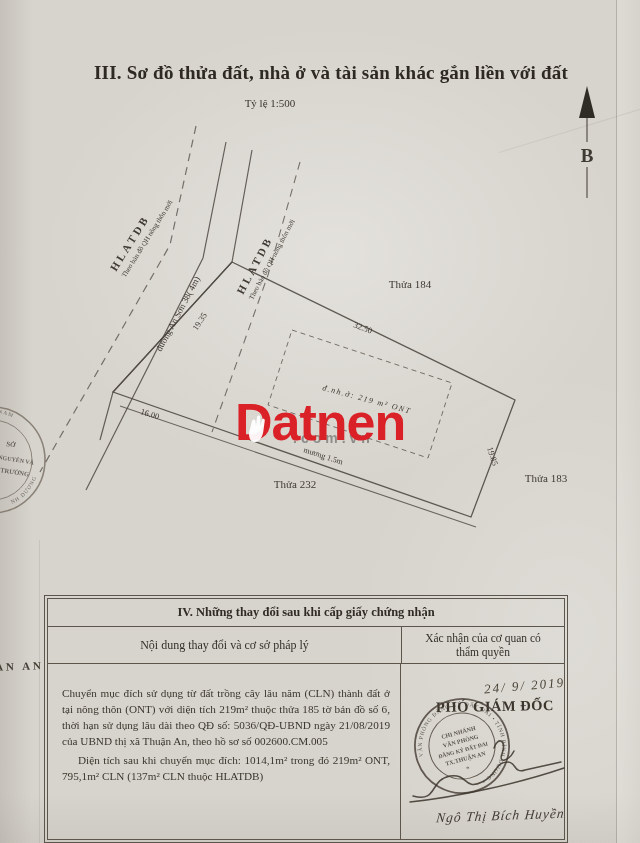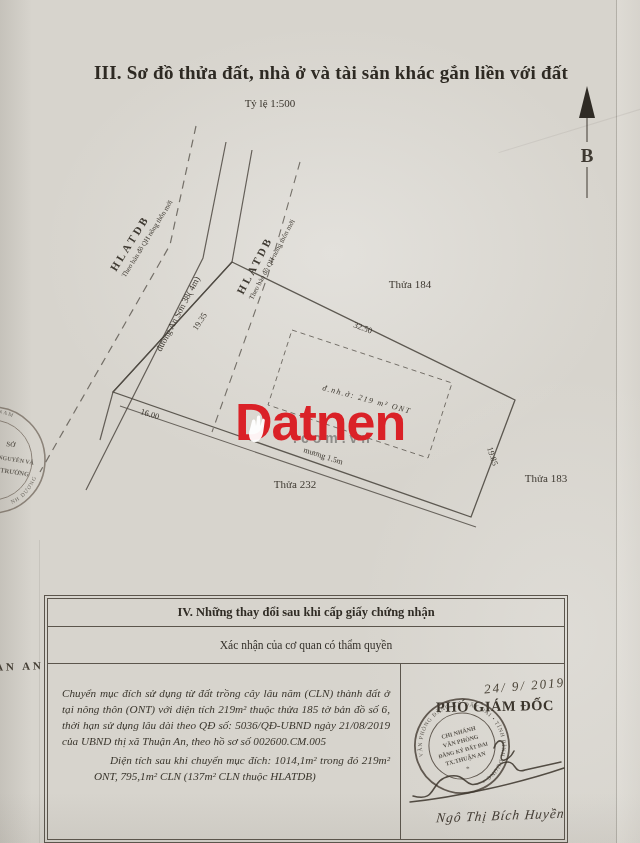--- a/index.html
+++ b/index.html
@@ -26,24 +26,24 @@
   .wm-brand{position:absolute;left:2px;top:8px;font-family:"Liberation Sans",sans-serif;font-size:52px;line-height:52px;font-weight:800;color:#da2127;letter-spacing:-1px;}
   .wm-hand{position:absolute;left:10px;top:24px;}
   
   .s4{left:44px;top:595px;width:524px;height:248px;border:1px solid #5b554c;box-sizing:border-box;}
   .s4-inner{position:absolute;inset:2px;border:1px solid #5b554c;display:flex;flex-direction:column;justify-content:center;}
   .s4-title{height:27px;display:flex;align-items:center;justify-content:center;font-weight:bold;font-size:12.5px;color:#302c25;border-bottom:1px solid #5b554c;}
   .s4-heads{height:36px;display:flex;border-bottom:1px solid #5b554c;}
   .s4-h1{width:353px;border-right:1px solid #5b554c;display:flex;align-items:center;justify-content:center;font-size:12px;color:#34302a;}
   .s4-h2{flex:1;display:flex;align-items:center;justify-content:center;text-align:center;font-size:11.5px;line-height:1.25;padding:0 14px;color:#34302a;}
   .s4-body{flex:1;display:flex;}
-  .s4-c1{width:353px;border-right:1px solid #5b554c;padding:22px 10px 0 14px;box-sizing:border-box;font-style:italic;}
+  .s4-c1{width:353px;border-right:1px solid #5b554c;padding:22px 10px 0 14px;box-sizing:border-box;}
   .s4-c2{flex:1;}
   .s4-c1 p{margin:0;font-size:11.2px;line-height:1.42;text-align:justify;color:#3a362d;}
-  .s4-c1 p.p2{margin-top:3px;text-indent:16px;margin-left:32px;}
+  .s4-c1 p.p2{margin-top:3px;text-indent:16px;}
   
   .hand-date{left:484px;top:678px;font-size:13px;font-style:italic;letter-spacing:2px;color:#4a4337;transform:rotate(-5deg);white-space:nowrap;}
   .role{left:436px;top:698px;font-size:14.5px;font-weight:bold;letter-spacing:.5px;color:#3b352c;white-space:nowrap;transform:rotate(-1deg);}
   .stamp{left:402px;top:686px;width:120px;height:120px;opacity:.82;}
   .sig{left:398px;top:718px;width:180px;height:100px;opacity:.85;}
   .signer{left:418px;top:808px;width:165px;text-align:center;font-size:13.5px;font-style:italic;letter-spacing:1px;color:#433c34;transform:rotate(-2deg) skewX(-8deg);white-space:nowrap;}
   .left-stamp{left:-2px;top:398px;width:70px;height:130px;opacity:.72;}
   
   .edge-line{left:616px;top:0;width:1px;height:843px;background:rgba(100,95,85,.30);}
   .edge-strip{left:617px;top:0;width:23px;height:843px;background:rgba(238,235,228,.35);}
@@ -128,20 +128,21 @@
     <text x="0" y="61" font-size="6" font-weight="bold" fill="#6f6459" transform="rotate(9 0,61)">NGUYÊN VÀ</text>
     <text x="2" y="74" font-size="6.5" font-weight="bold" fill="#6f6459" transform="rotate(9 2,74)">TRƯỜNG</text>
   </svg>
 
   <div class="abs margin-frag">AN AN</div>
 
   <div class="abs s4">
     <div class="s4-inner">
       <div class="s4-title">IV. Những thay đổi sau khi cấp giấy chứng nhận</div>
       <div class="s4-heads">
+        <div class="s4-h1">Nội dung thay đổi và cơ sở pháp lý</div>
         <div class="s4-h2">Xác nhận của cơ quan có thẩm quyền</div>
       </div>
       <div class="s4-body">
         <div class="s4-c1">
           <p class="p1">Chuyển mục đích sử dụng từ đất trồng cây lâu năm (CLN) thành đất ở tại nông thôn (ONT) với diện tích 219m² thuộc thửa 185 tờ bản đồ số 6, thời hạn sử dụng lâu dài theo QĐ số: 5036/QĐ-UBND ngày 21/08/2019 của UBND thị xã Thuận An, theo hồ sơ số 002600.CM.005</p>
           <p class="p2">Diện tích sau khi chuyển mục đích: 1014,1m² trong đó 219m² ONT, 795,1m² CLN (137m² CLN thuộc HLATDB)</p>
         </div>
         <div class="s4-c2"></div>
       </div>
     </div>

